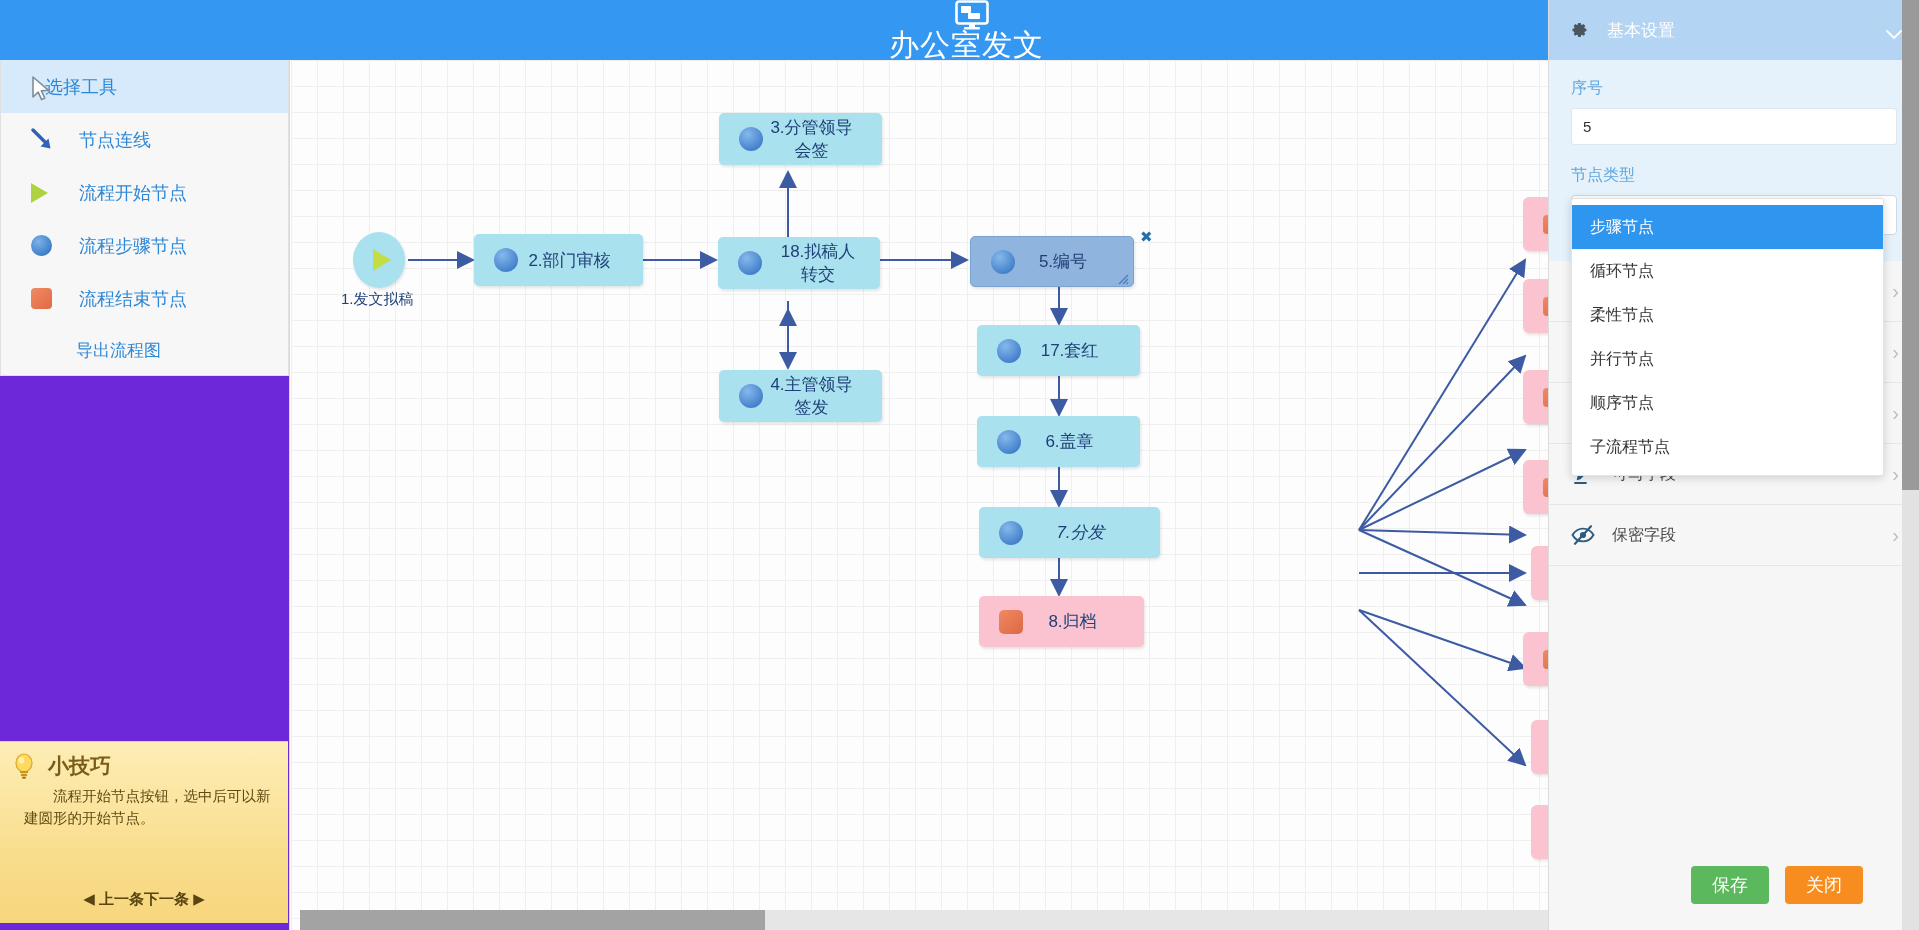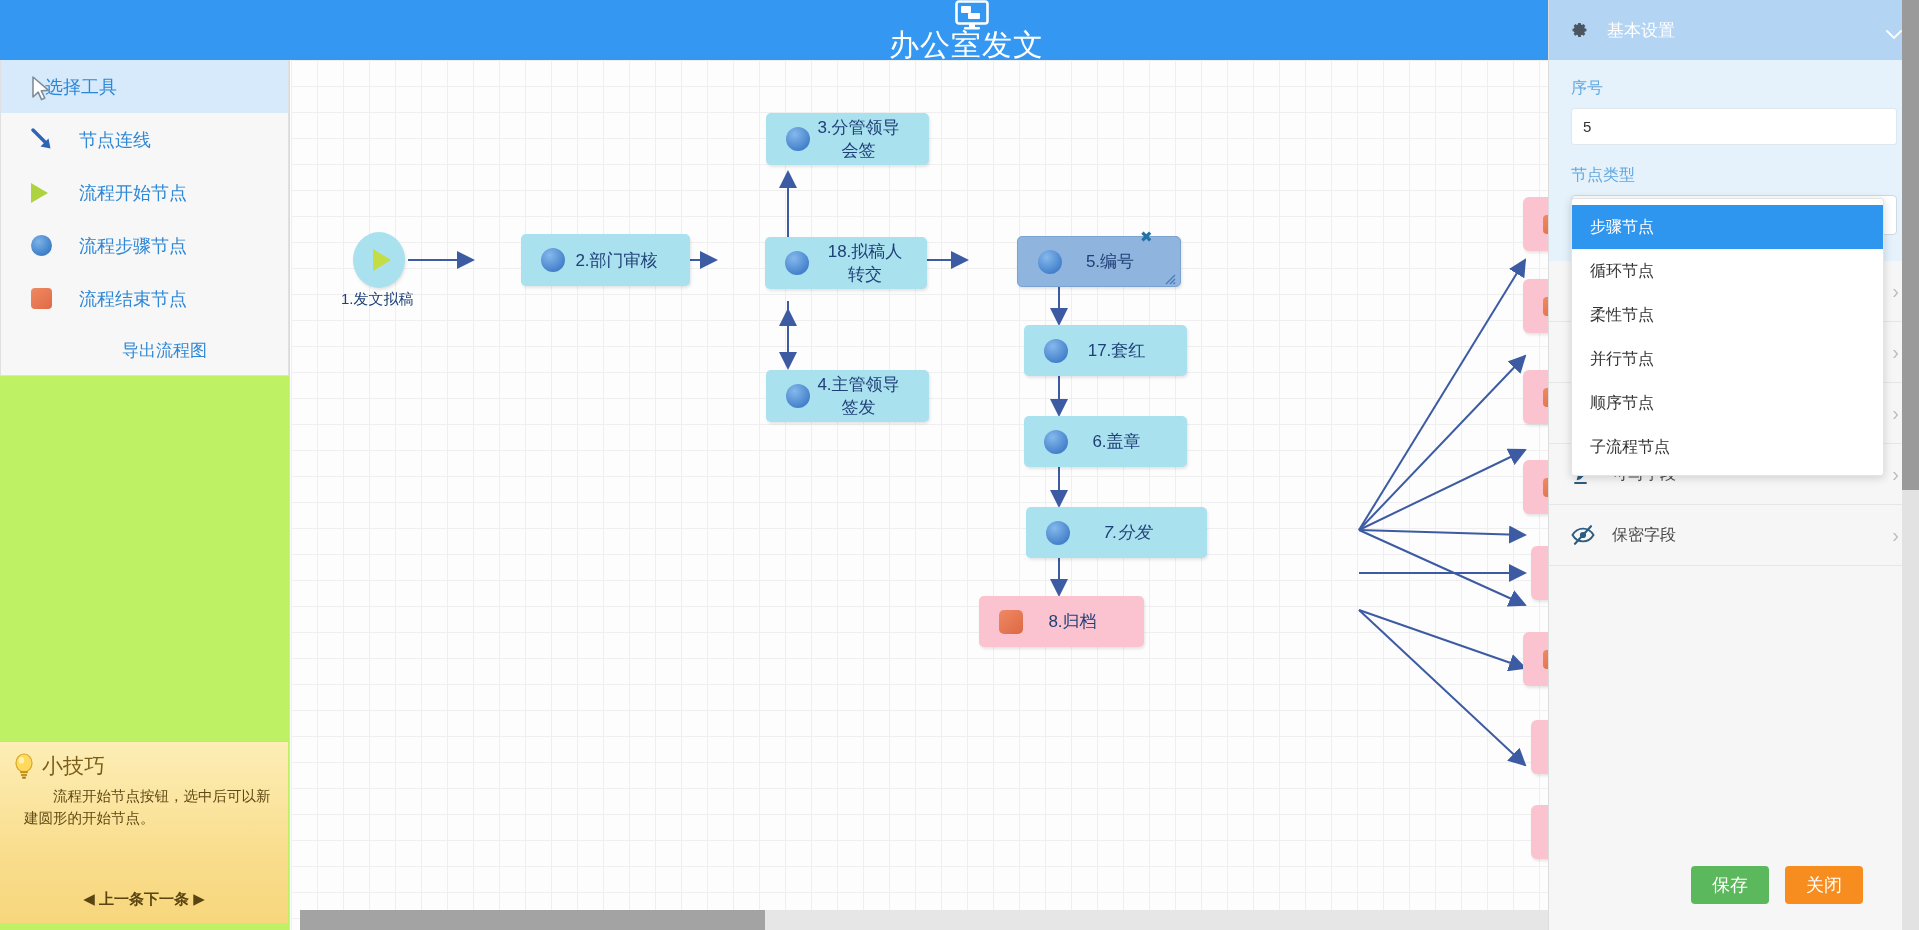--- a/index.html
+++ b/index.html
@@ -19,33 +19,33 @@
   }
   .topbar-icon { margin-left: 24px; width: 34px; height: 30px; position: relative; }
   .app-title {
     color: #ffffff; font-size: 30px; margin-left: 14px; letter-spacing: 1px;
     font-weight: 400; line-height: 1;
   }
 
   
   .sidebar {
     position: absolute; left: 0; top: 60px; width: 290px; height: 870px;
-    background: #bef264; border-right: 1px solid #d9d9d9;
+    background: #6d28d9; border-right: 1px solid #d9d9d9;
   }
   .tool-list { border: 1px solid #e0e0e0; border-top: none; background: #f7f7f7; }
   .tool-item {
     display: flex; align-items: center; height: 53px; padding-left: 30px; cursor: pointer;
   }
   .tool-item.active { background: #d6eafc; }
   .tool-ico { width: 34px; display: flex; align-items: center; justify-content: flex-start; }
   .tool-label { color: #2e87d6; font-size: 18px; margin-left: 14px; }
   .export-row {
     height: 50px; display: flex; align-items: center; padding-left: 75px; cursor: pointer;
   }
-  .export-link { color: #2e87d6; font-size: 17px; margin-left: 46px; }
+  .export-link { color: #2e87d6; font-size: 17px; }
 
   
   .ico-cursor { width: 0; height: 0; position: relative; }
   .ico-cursor svg { position: absolute; left: 0; top: -11px; }
   .ico-arrow svg { display: block; }
   .ico-play {
     width: 0; height: 0;
     border-left: 17px solid #aed340;
     border-top: 10px solid transparent;
     border-bottom: 10px solid transparent;
@@ -56,21 +56,21 @@
     background: linear-gradient(140deg,#ef8a64,#e06a45); }
 
   
   .tipbox {
     position: absolute; left: 0; bottom: 7px; width: 288px; height: 182px;
     background: linear-gradient(180deg, #fdeeb6 0%, #f9dd8d 62%, #f7d77d 100%);
     border-top: 1px solid #e9cf84;
   }
   .tip-head { display: flex; align-items: center; padding: 10px 0 0 13px; }
   .tip-bulb { width: 22px; height: 26px; position: relative; }
-  .tip-title { font-size: 21px; font-weight: normal; color: #7a5c18; margin-left: 7px; }
+  .tip-title { font-size: 21px; font-weight: bold; color: #7a5c18; margin-left: 13px; }
   .tip-text {
     color: #5f4a14; font-size: 14.5px; line-height: 1.55;
     padding: 5px 14px 0 24px; text-indent: 2em;
   }
   .tip-nav {
     position: absolute; bottom: 14px; width: 100%;
     display: flex; justify-content: center; gap: 0;
     font-size: 15px; color: #5a4512; font-weight: bold;
   }
   .tip-nav span { cursor: pointer; }
@@ -97,21 +97,21 @@
     width: 24px; height: 24px; border-radius: 50%;
     background: radial-gradient(circle at 36% 30%, #85b9ec 0%, #4581cb 72%);
     margin-left: 20px; flex: none;
   }
   .node .sq {
     width: 24px; height: 24px; border-radius: 5px;
     background: linear-gradient(140deg,#ef8a64,#dd6844);
     margin-left: 20px; flex: none;
   }
   .node .lbl { flex: 1; text-align: center; font-size: 17px; color: #1f3f77; padding-right: 22px; }
-  .node.step { background: #a9e1ef; margin-left: 47px; }
+  .node.step { background: #a9e1ef; }
   .node.endn { background: #fbc3cf; }
   .node.selected { background: #8fb4dd; border: 1px solid #7aa3d2; }
 
   .startnode {
     position: absolute; width: 52px; height: 56px; border-radius: 50%;
     background: #a9e1ef; display: flex; align-items: center; justify-content: center;
     box-shadow: 1px 2px 3px rgba(0,0,0,0.10);
   }
   .startnode .play {
     width: 0; height: 0;

